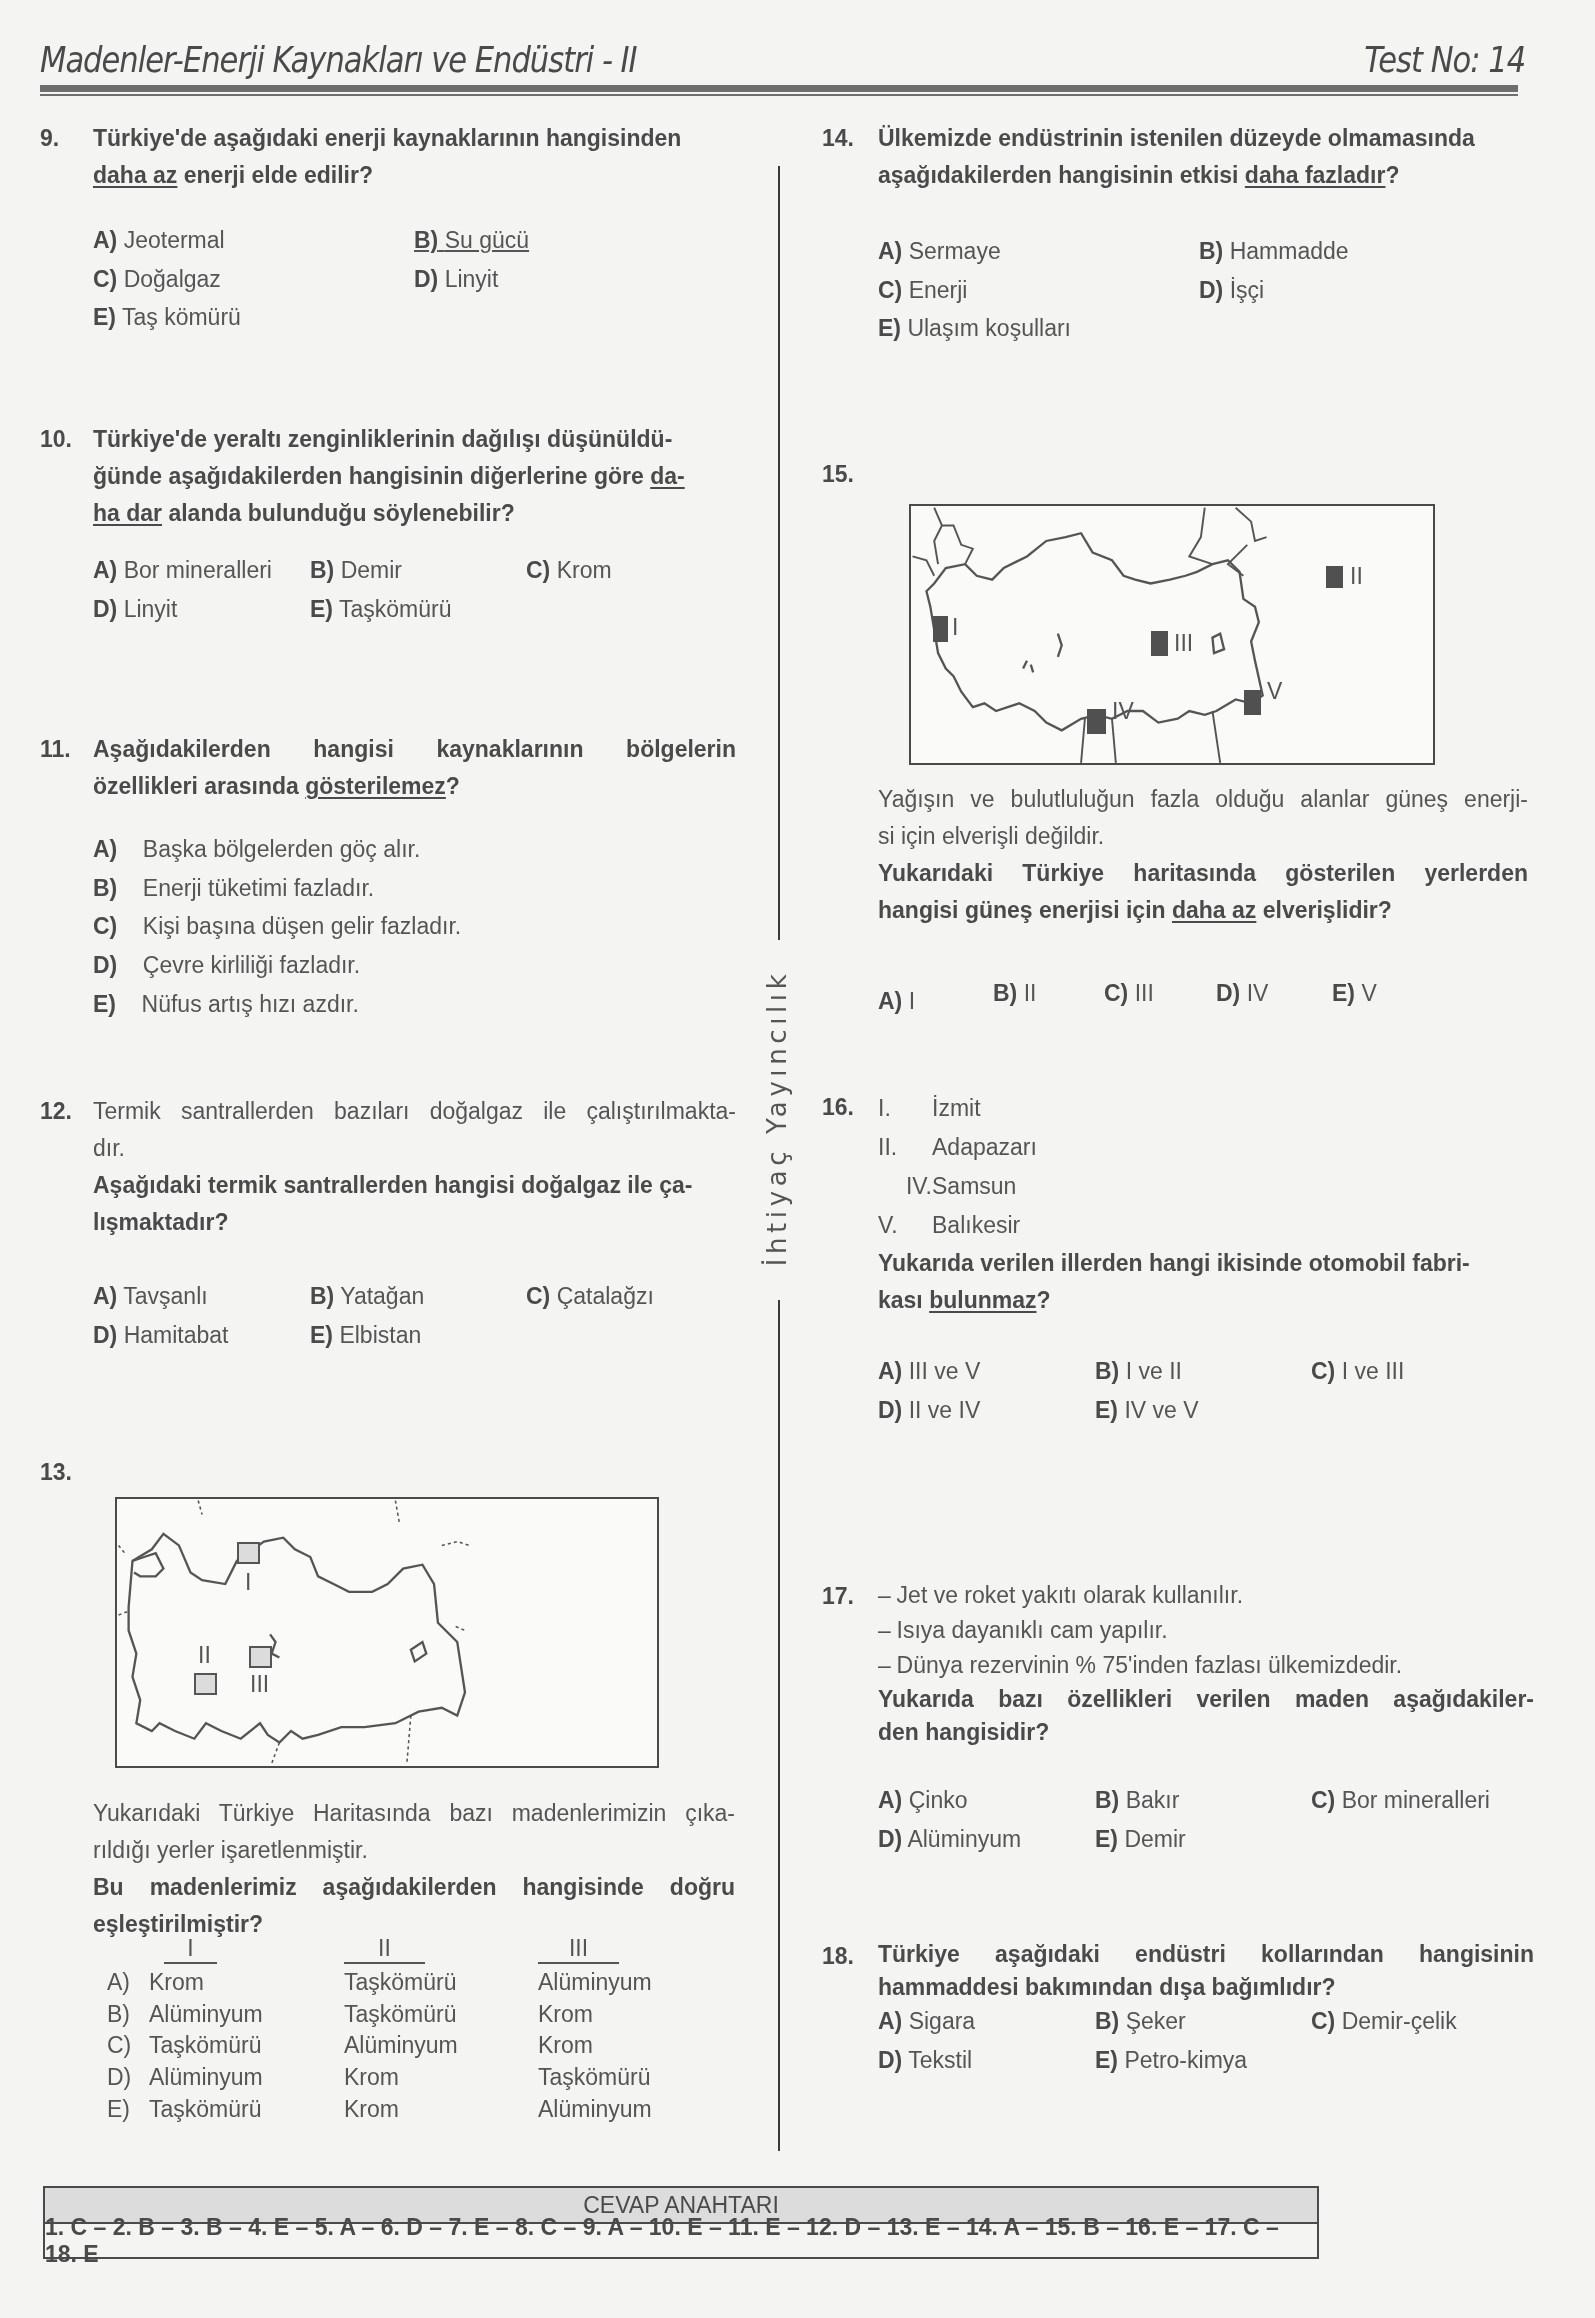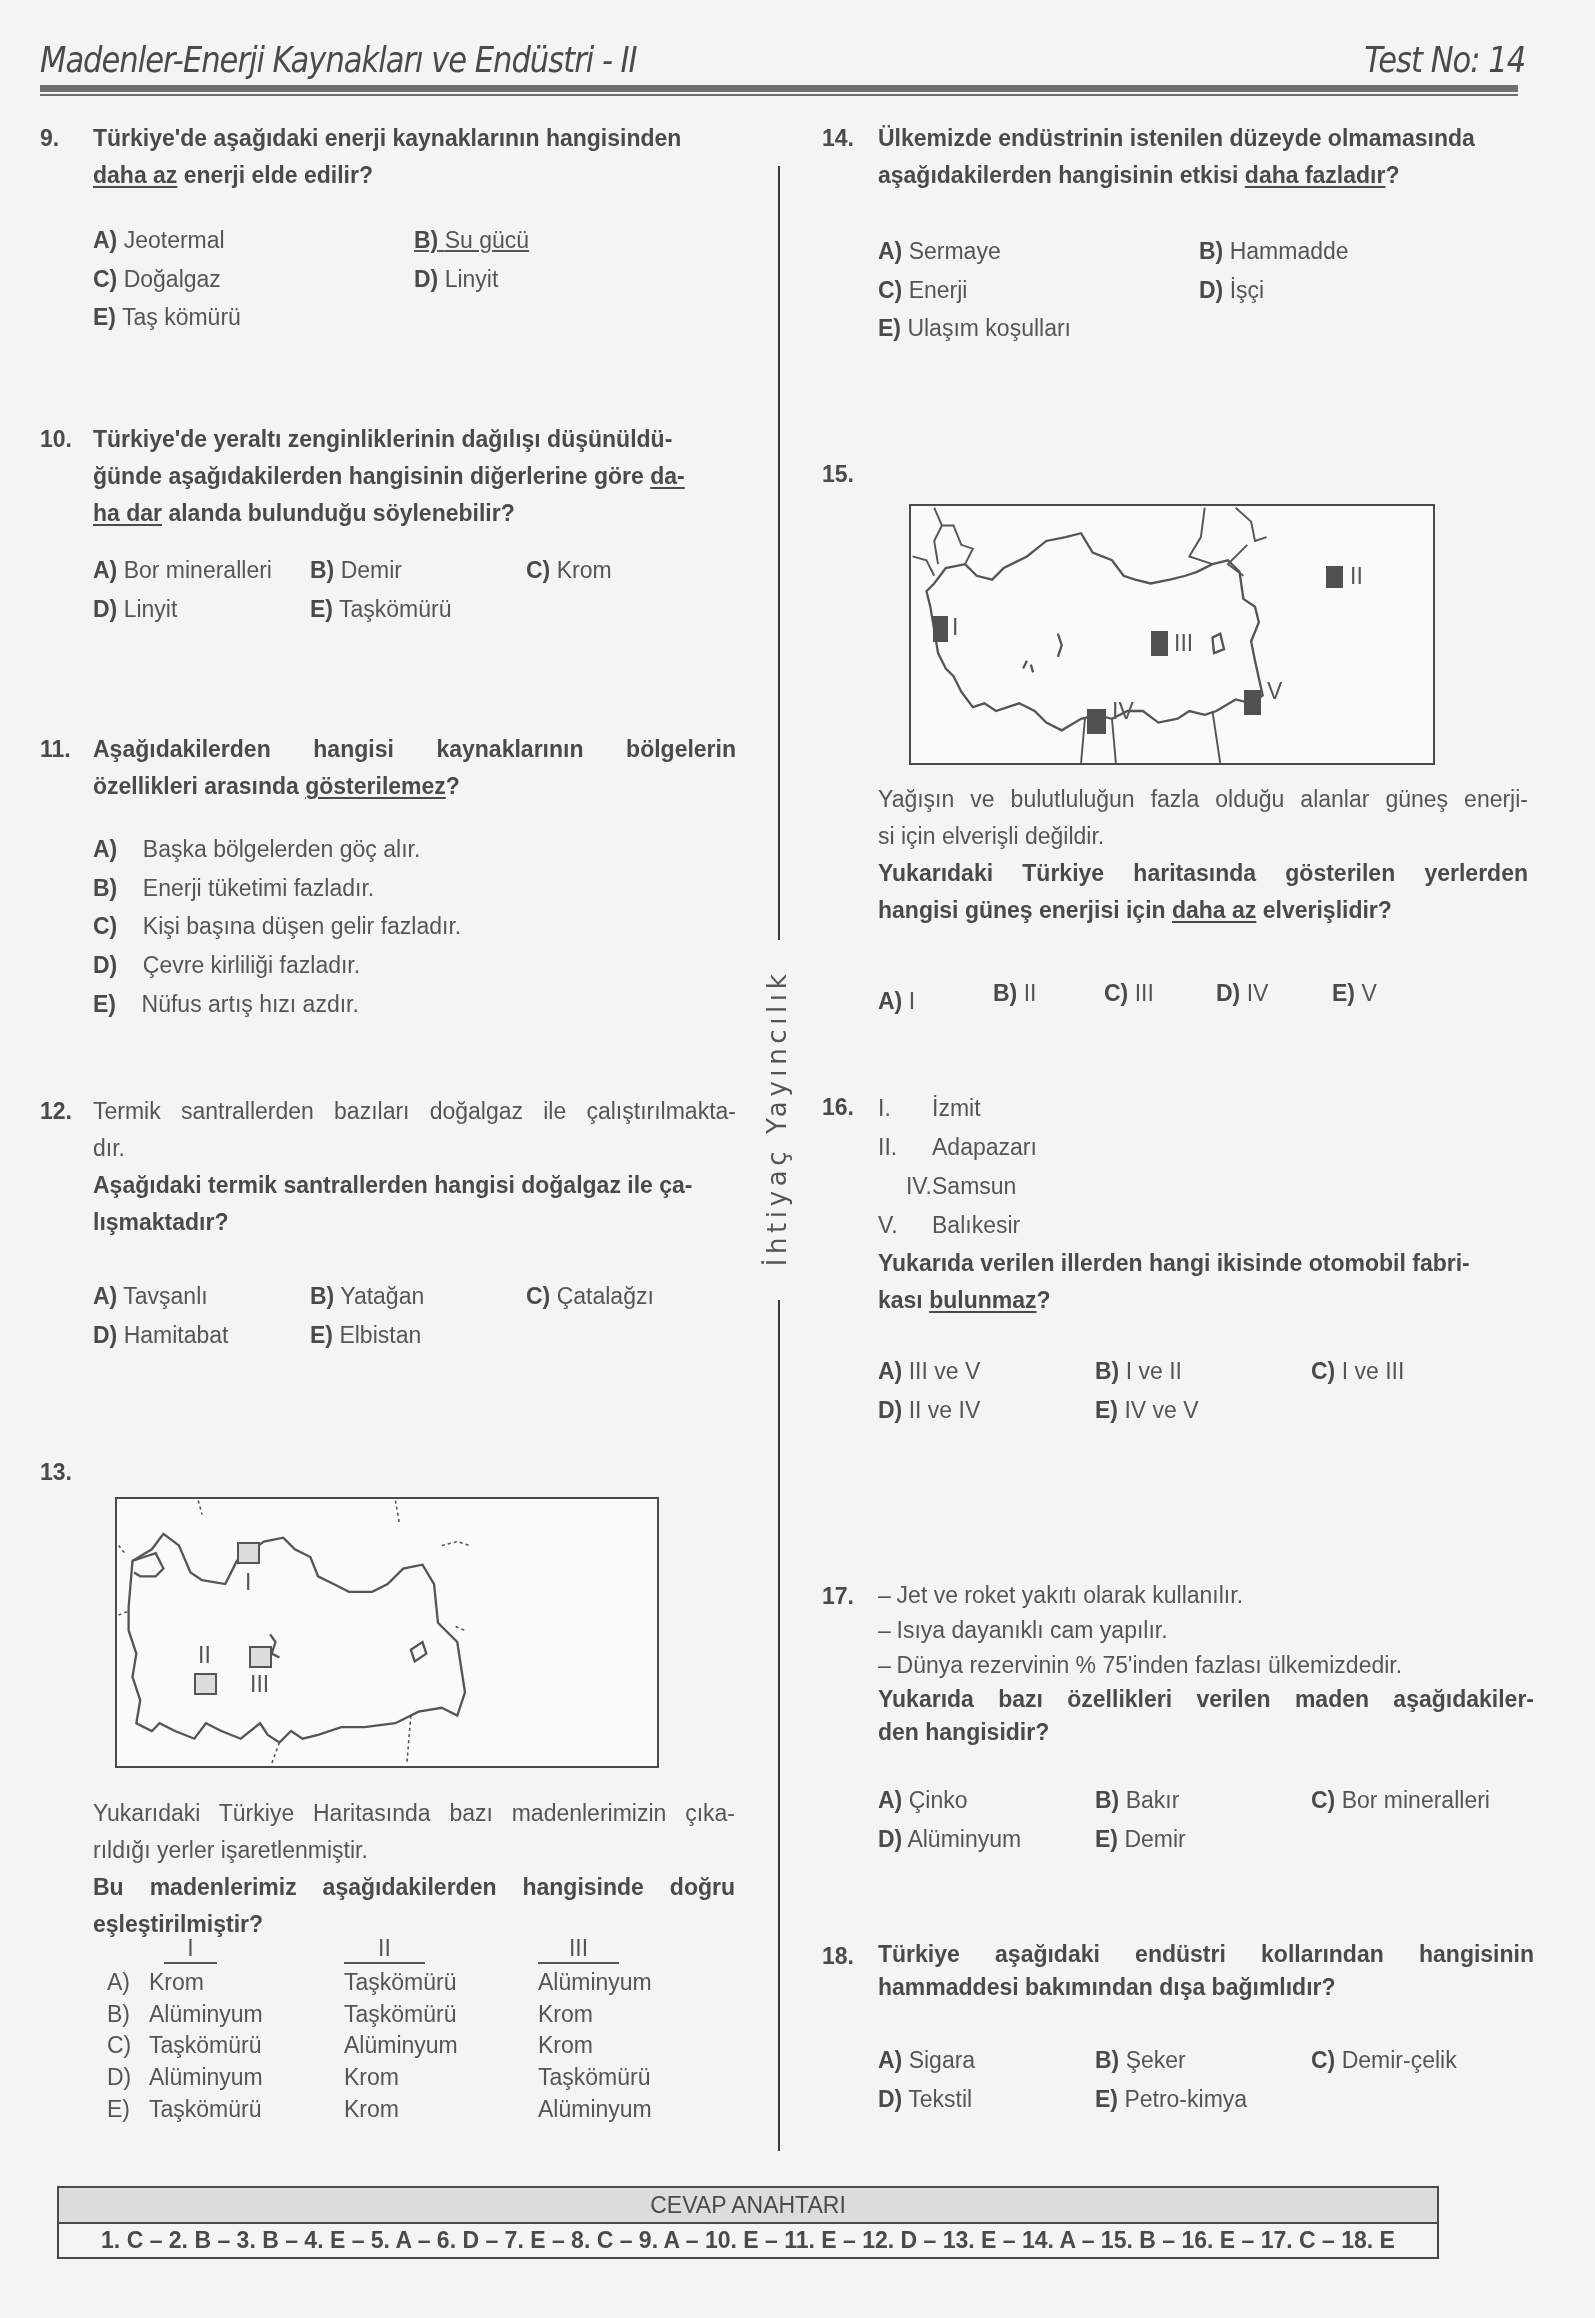--- a/index.html
+++ b/index.html
@@ -20,21 +20,21 @@
   .u { text-decoration: underline; text-decoration-thickness: 2.3px; text-underline-offset: 3.1px; }
   .opts { position: relative; }
   .opt { position: absolute; white-space: nowrap; font-size: 23px; color: #555; }
   .opt b { color: #4a4a4a; }
 
   .map { position: absolute; border: 2.3px solid #4a4a4a; background: #fafaf8; }
   .mark-dark { position: absolute; background: #505050; }
   .mark-light { position: absolute; background: #dcdcdc; border: 2.3px solid #555; }
   .mlabel { position: absolute; font-size: 23px; color: #555; }
 
-  .key { position: absolute; left: 57px; top: 2186px; width: 1382px; height: 73px; border: 2.3px solid #4a4a4a; }
+  .key { position: absolute; left: 43px; top: 2186px; width: 1276px; height: 73px; border: 2.3px solid #4a4a4a; }
   .key-head { height: 36px; background: #dcdcdc; border-bottom: 2.3px solid #4a4a4a; display: flex; align-items: center; justify-content: center; font-size: 23px; color: #4a4a4a; }
   .key-body { height: 33px; display: flex; align-items: center; justify-content: center; font-size: 23px; color: #4a4a4a; font-weight: bold; }
 </style>
 </head>
 <body>
 
 <div class="header-title">Madenler-Enerji Kaynakları ve Endüstri - II</div>
 <div class="header-test">Test No: 14</div>
 <div class="rule-thick"></div>
 <div class="rule-thin"></div>
@@ -289,21 +289,21 @@
   </div>
 </div>
 
 <div class="q" style="left:822px;top:1938px;width:712px;">
   <span class="qnum">18.</span>
   <div style="padding-left:56px;">
     <div class="qtext" style="line-height:32.5px;">
       <div style="text-align:justify;text-align-last:justify;">Türkiye aşağıdaki endüstri kollarından hangisinin</div>
       <div>hammaddesi bakımından dışa bağımlıdır?</div>
     </div>
-    <div class="opts" style="height:85px;margin-top:39px;text-align:right;">
+    <div class="opts" style="height:85px;text-align:right;">
       <div class="opt" style="left:0;top:0;"><b>A)</b> <span>Sigara</span></div>
       <div class="opt" style="left:217px;top:0;"><b>B)</b> <span>Şeker</span></div>
       <div class="opt" style="left:433px;top:0;"><b>C)</b> <span>Demir-çelik</span></div>
       <div class="opt" style="left:0;top:39px;"><b>D)</b> <span>Tekstil</span></div>
       <div class="opt" style="left:217px;top:39px;"><b>E)</b> <span>Petro-kimya</span></div>
     </div>
   </div>
 </div>
 
 <div class="key">

